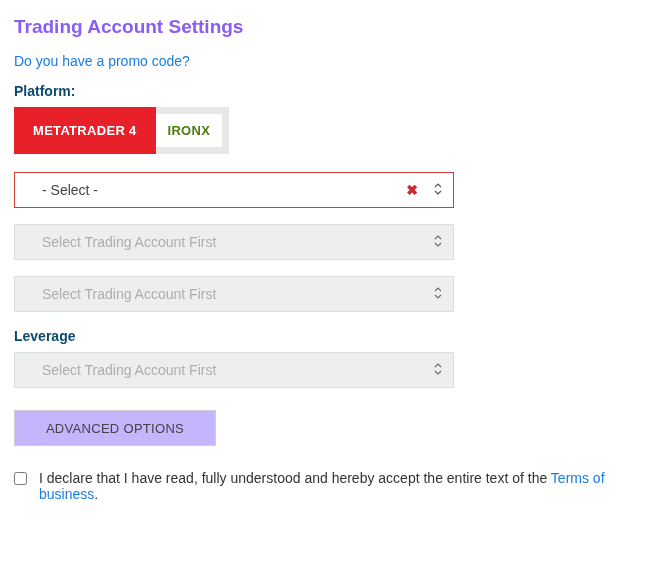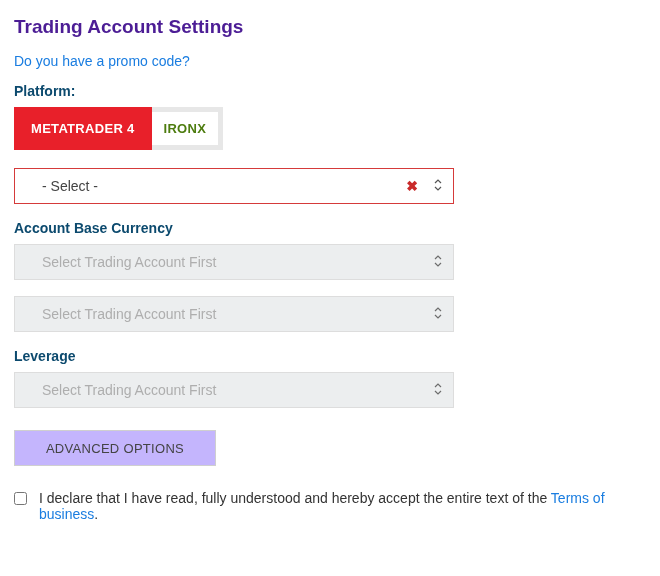--- a/index.html
+++ b/index.html
@@ -7,21 +7,21 @@
       font-family: -apple-system, BlinkMacSystemFont, "Segoe UI", Helvetica, Arial, sans-serif;
       width: 660px;
       height: 576px;
       background: #fff;
       color: #222;
       padding: 16px 14px;
     }
     h2.title {
       font-weight: 700;
       font-size: 19px;
-      color: #4c1d95;
+      color: #8b5cf6;
       margin-bottom: 14px;
     }
     .promo {
       color: #1a7de0;
       font-size: 14px;
       text-decoration: none;
       display: inline-block;
       margin-bottom: 14px;
     }
     .label {
@@ -31,21 +31,21 @@
       margin-bottom: 8px;
     }
     .platform-row {
       margin-bottom: 18px;
     }
     .platform-btn {
       display: inline-block;
       padding: 9px 12px;
       font-weight: 700;
       font-size: 13px;
-      border: 5px solid #4c1d95;
+      border: 7px solid #4c1d95;
       background: #fff;
       cursor: pointer;
       letter-spacing: 0.3px;
     }
     .platform-btn.active {
       background: #e8202a;
       color: #fff;
       border-color: #e8202a;
     }
     .platform-btn.inactive {
@@ -146,21 +146,20 @@
       <span class="caret">
         <svg width="8" height="12" viewBox="0 0 8 12">
             <path d="M1 4 L4 1 L7 4 M1 8 L4 11 L7 8" stroke="#555" stroke-width="1.2" fill="none"></path>
           </svg>
       </span>
     </div>
   </div>
 </div>
 
 <div class="field">
-  <div class="label">Account Base Currency</div>
   <div class="select-wrap">
     <div class="select disabled">
       <span>Select Trading Account First</span>
       <span class="caret">
         <svg width="8" height="12" viewBox="0 0 8 12">
             <path d="M1 4 L4 1 L7 4 M1 8 L4 11 L7 8" stroke="#6d6d6d" stroke-width="1.2" fill="none"></path>
           </svg>
       </span>
     </div>
   </div>

